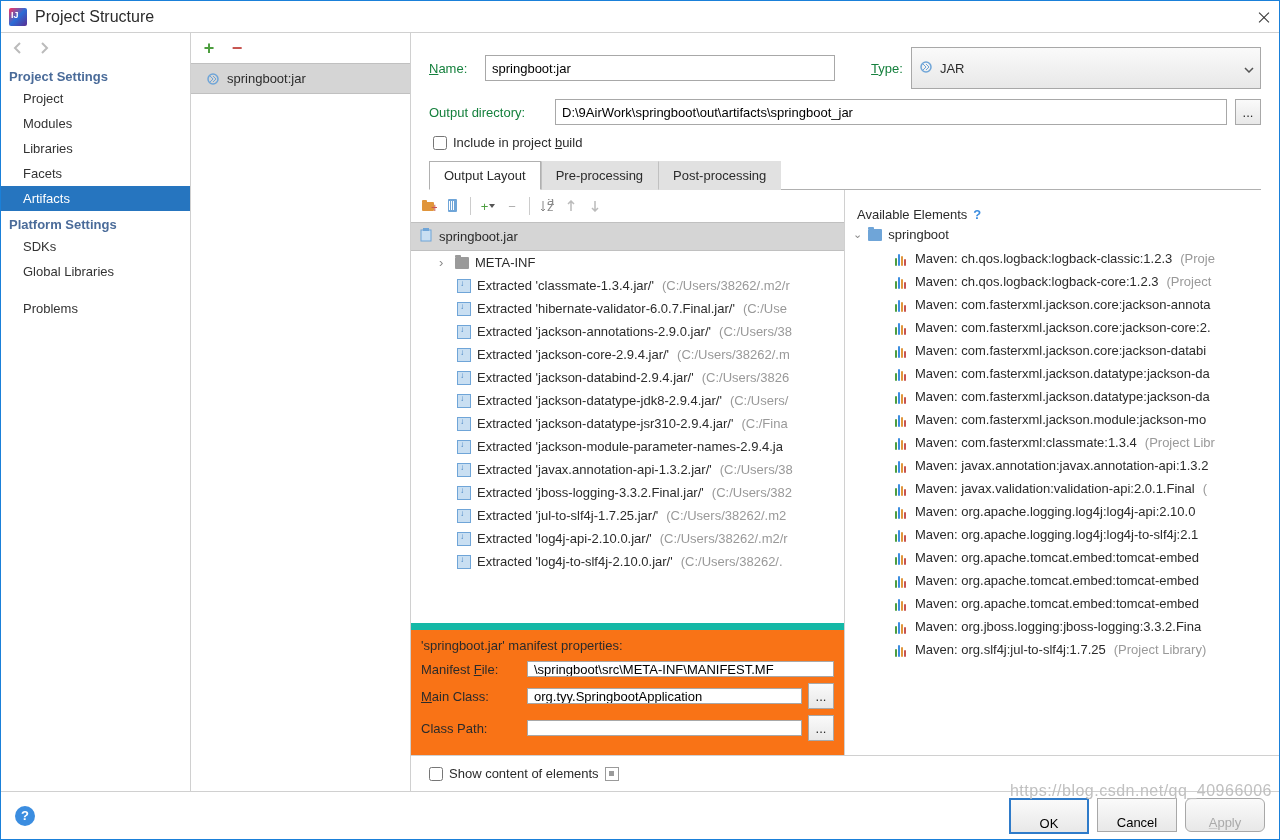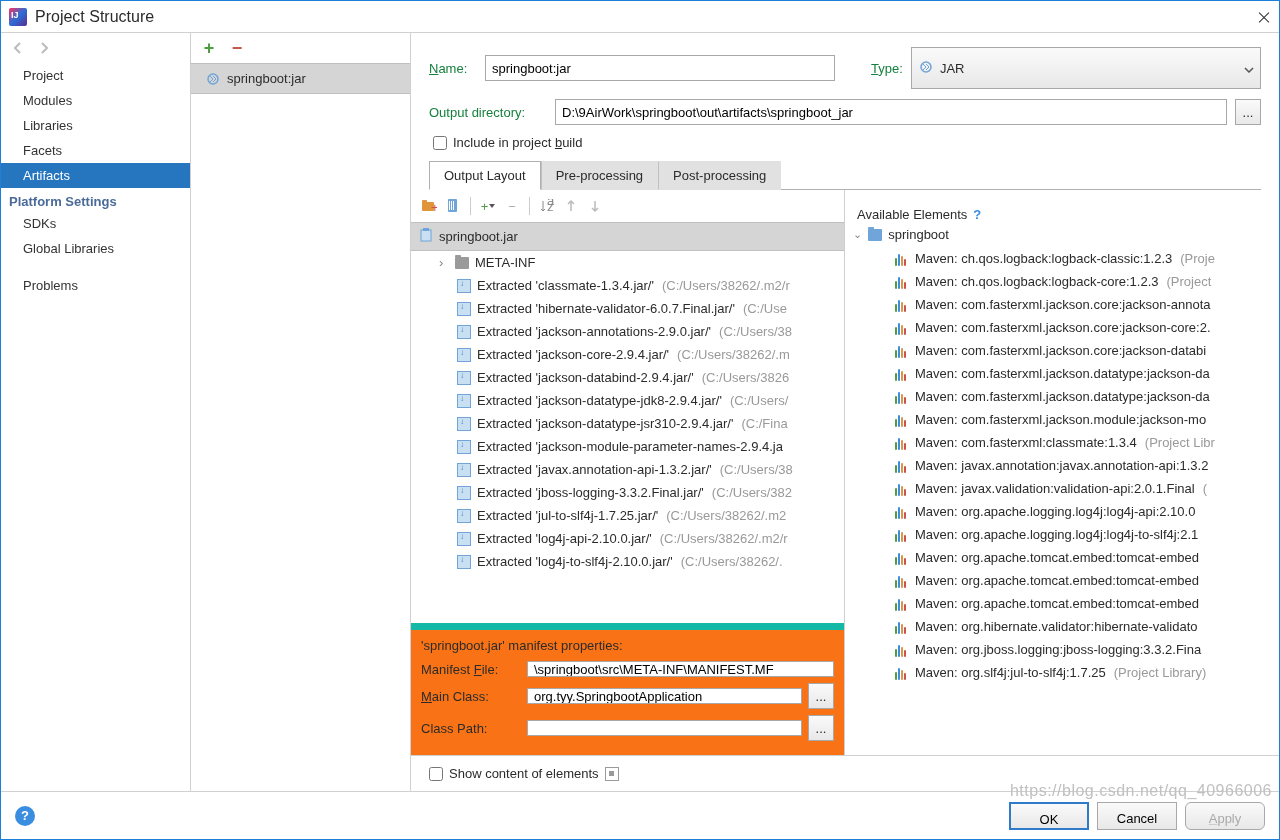--- a/index.html
+++ b/index.html
@@ -100,21 +100,21 @@
     
     
     .show-content-row { border-top: 1px solid #d0d0d0; padding: 10px 18px; display: flex; align-items: center; gap: 6px; }
     .show-content-icon { width: 14px; height: 14px; border: 1px solid #9a9a9a; display: inline-block; position: relative; }
     .show-content-icon::after { content: ""; position: absolute; width: 5px; height: 5px; background: #9a9a9a; left: 3px; top: 3px; }
     
     
     .footer { border-top: 1px solid #d0d0d0; height: 48px; display: flex; align-items: center; padding: 0 14px; }
     .footer-help { width: 20px; height: 20px; border-radius: 50%; background: #3b8de0; color: #fff; display: flex; align-items: center; justify-content: center; font-weight: bold; cursor: pointer; font-size: 13px; }
     .footer-buttons { margin-left: auto; display: flex; gap: 8px; }
-    .footer-btn { min-width: 80px; height: 28px; border: 1px solid #a8a8a8; background: linear-gradient(#fafafa, #e8e8e8); cursor: pointer; padding: 8px 12px; }
+    .footer-btn { min-width: 80px; height: 28px; border: 1px solid #a8a8a8; background: linear-gradient(#fafafa, #e8e8e8); cursor: pointer; padding: 16px 12px; }
     .footer-btn.primary { border: 2px solid #2f7bc9; }
     .footer-btn.disabled { color: #aaa; border-radius: 6px; }
     .watermark { position: absolute; right: 8px; bottom: 40px; color: #c0c0c0; font-size: 16px; pointer-events: none; letter-spacing: 0.5px; }
     
     u.mnemonic { text-decoration: underline; }
   </style>
 </head>
 <body>
 
 <div class="titlebar">
@@ -131,20 +131,21 @@
         <svg width="14" height="14" viewBox="0 0 14 14">
             <path d="M9 2 L4 7 L9 12" fill="none" stroke="#bbb" stroke-width="2"></path>
           </svg>
       </div>
       <div class="nav-arrow">
         <svg width="14" height="14" viewBox="0 0 14 14">
             <path d="M5 2 L10 7 L5 12" fill="none" stroke="#bbb" stroke-width="2"></path>
           </svg>
       </div>
     </div>
+    <div class="sidebar-section">Project Settings</div>
     <div class="sidebar-item">Project</div>
     <div class="sidebar-item">Modules</div>
     <div class="sidebar-item">Libraries</div>
     <div class="sidebar-item">Facets</div>
     <div class="sidebar-item selected">Artifacts</div>
     <div class="sidebar-section">Platform Settings</div>
     <div class="sidebar-item">SDKs</div>
     <div class="sidebar-item">Global Libraries</div>
     <div style="height:12px"></div>
     <div class="sidebar-item">Problems</div>
@@ -503,29 +504,20 @@
               </span>
               <span>Maven: org.apache.tomcat.embed:tomcat-embed</span>
             </div>
             <div class="avail-item">
               <span class="lib-icon">
                 <span></span>
                 <span></span>
                 <span></span>
                 <span></span>
               </span>
-              <span>Maven: org.hibernate.validator:hibernate-validato</span>
-            </div>
-            <div class="avail-item">
-              <span class="lib-icon">
-                <span></span>
-                <span></span>
-                <span></span>
-                <span></span>
-              </span>
               <span>Maven: org.jboss.logging:jboss-logging:3.3.2.Fina</span>
             </div>
             <div class="avail-item">
               <span class="lib-icon">
                 <span></span>
                 <span></span>
                 <span></span>
                 <span></span>
               </span>
               <span>Maven: org.slf4j:jul-to-slf4j:1.7.25</span>

